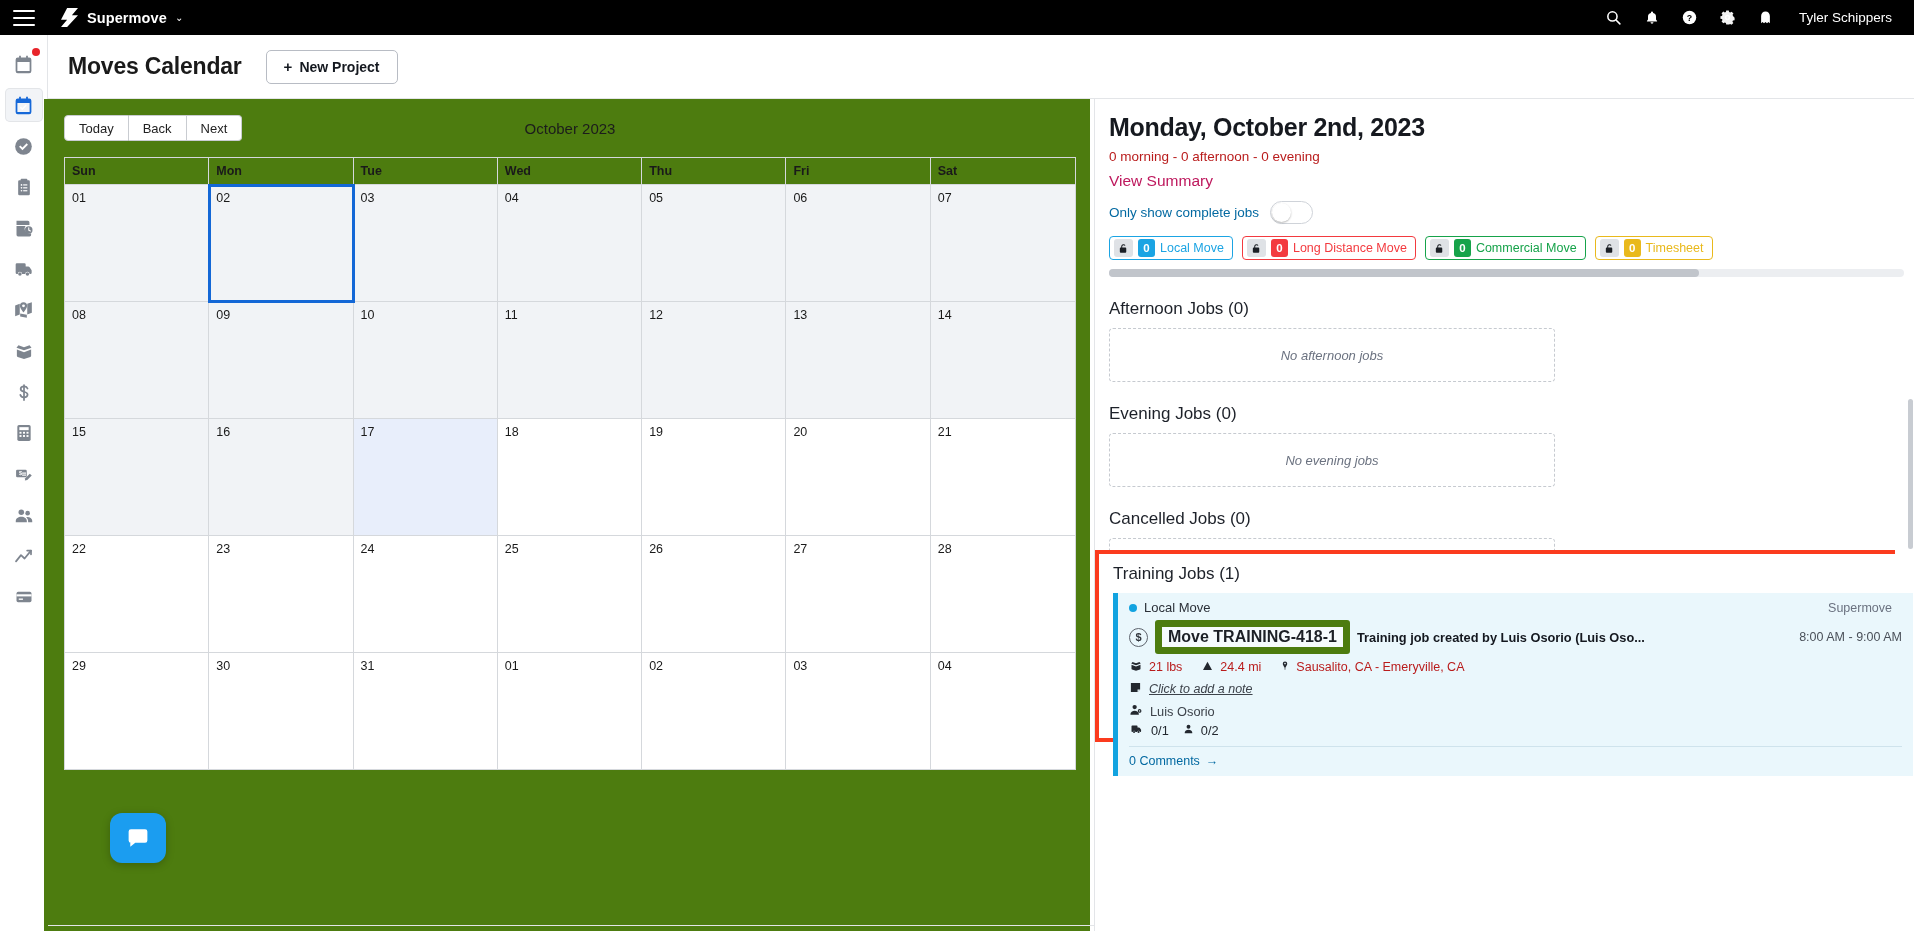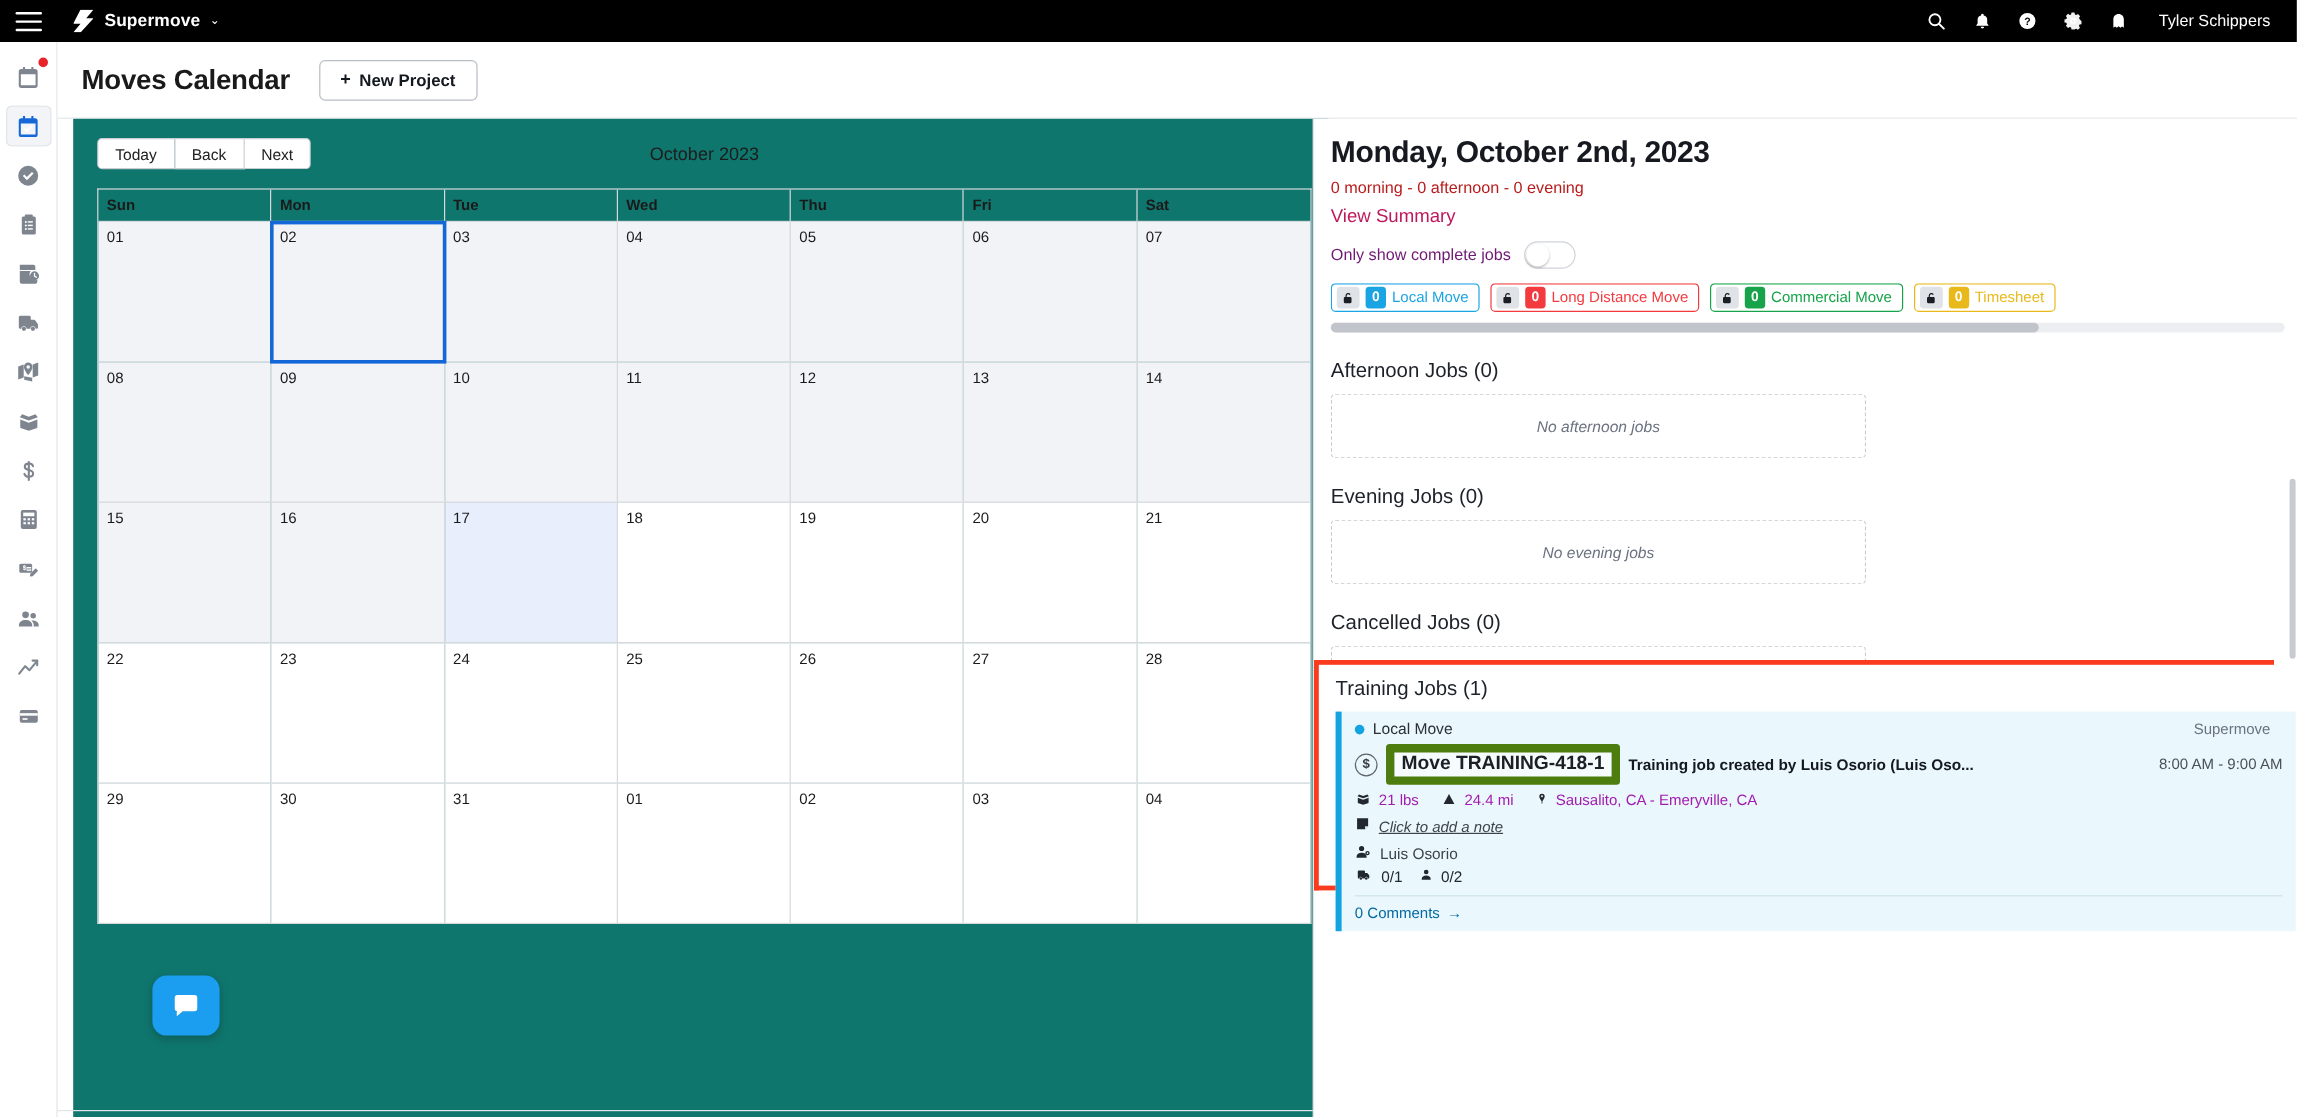--- a/index.html
+++ b/index.html
@@ -56,22 +56,22 @@
   .newproj {
     margin-left: 24px; height: 34px; padding: 0 17px;
     border: 1px solid #b8bcc4; border-radius: 5px; background: #fff;
     font-size: 14px; font-weight: 700; color: #14181f; cursor: pointer;
     display: flex; align-items: center; gap: 7px; font-family: inherit;
   }
   .plus { font-size: 15px; font-weight: 700; line-height: 1; }
 
   
   .calwrap {
-    position: absolute; top: 99px; left: 61px; width: 1046px; height: 832px;
-    background: #0f766e; padding: 14px 14px 0 20px; overflow: hidden;
+    position: absolute; top: 99px; left: 44px; width: 1046px; height: 832px;
+    background: #4d7c0f; padding: 14px 14px 0 20px; overflow: hidden;
   }
   .calbar { height: 30px; position: relative; display: flex; align-items: center; }
   .btngroup { display: flex; }
   .btngroup button {
     height: 26px; padding: 0 14px; font-size: 13px; color: #222; background: #fff;
     border: 1px solid #c9ccd1; font-family: inherit; cursor: pointer;
   }
   .btngroup button:first-child { border-radius: 4px 0 0 4px; }
   .btngroup button:last-child { border-radius: 0 4px 4px 0; border-left: none; }
   .btngroup button:nth-child(2) { border-left: none; }
@@ -99,21 +99,21 @@
 
   
   .rightpanel {
     position: absolute; top: 99px; left: 1094px; width: 820px; height: 832px;
     background: #fff; border-left: 1px solid #e3e5e8; padding: 14px 0 0 14px; overflow: hidden;
   }
   .rp-title { font-size: 25px; font-weight: 700; color: #16191f; letter-spacing: -.3px; }
   .rp-sub { font-size: 13.5px; color: #b91c1c; margin-top: 7px; }
   .rp-link { font-size: 15.5px; color: #be185d; margin-top: 8px; cursor: pointer; display: inline-block; }
   .rp-togglerow { display: flex; align-items: center; margin-top: 11px; }
-  .rp-togglelabel { font-size: 13.5px; color: #701a75; }
+  .rp-togglelabel { font-size: 13.5px; color: #0369a1; }
   .switch {
     margin-left: 11px; width: 43px; height: 23px; border-radius: 12px;
     background: #fff; border: 1px solid #cfd3d9; position: relative; cursor: pointer;
   }
   .switch:after {
     content: ""; position: absolute; left: 1px; top: 1px; width: 19px; height: 19px;
     border-radius: 50%; background: #fff; box-shadow: 0 1px 2px rgba(0,0,0,.28);
   }
 
   .chips { display: flex; gap: 9px; margin-top: 12px; overflow: hidden; }
@@ -162,21 +162,21 @@
     width: 19px; height: 19px; border-radius: 50%; border: 1.4px solid #5d636c;
     display: flex; align-items: center; justify-content: center;
     font-size: 11px; color: #33383f; font-weight: 700; flex: 0 0 auto;
   }
   .jc-tag {
     border: 7px solid #4d7c0f; border-radius: 3px; padding: 1px 6px;
     font-size: 16px; font-weight: 700; color: #1c2026; background: #f6fbfd; white-space: nowrap;
   }
   .jc-desc { font-size: 12.8px; font-weight: 700; color: #14181f; white-space: nowrap; overflow: hidden; }
   .jc-time { font-size: 12.5px; color: #4a5059; margin-left: auto; white-space: nowrap; padding-left: 10px; }
-  .jc-row3 { display: flex; align-items: center; gap: 6px; margin-top: 5px; font-size: 12.5px; color: #a21caf; }
+  .jc-row3 { display: flex; align-items: center; gap: 6px; margin-top: 5px; font-size: 12.5px; color: #b91c1c; }
   .jc-row3 .gap { width: 7px; }
   .jc-row4 { display: flex; align-items: center; gap: 7px; margin-top: 5px; }
   .jc-note { font-size: 12.5px; font-style: italic; color: #3d434b; text-decoration: underline; }
   .jc-row5 { display: flex; align-items: center; gap: 7px; margin-top: 5px; font-size: 12.8px; color: #3d434b; }
   .jc-row6 { display: flex; align-items: center; gap: 7px; margin-top: 4px; font-size: 12.8px; color: #23282f; }
   .jc-divider { margin-top: 8px; border-top: 1px solid #cfe3ec; }
   .jc-comments { margin-top: 7px; font-size: 12.5px; color: #0369a1; display: flex; align-items: center; gap: 6px; cursor: pointer; }
 
   
   .chatbtn {

